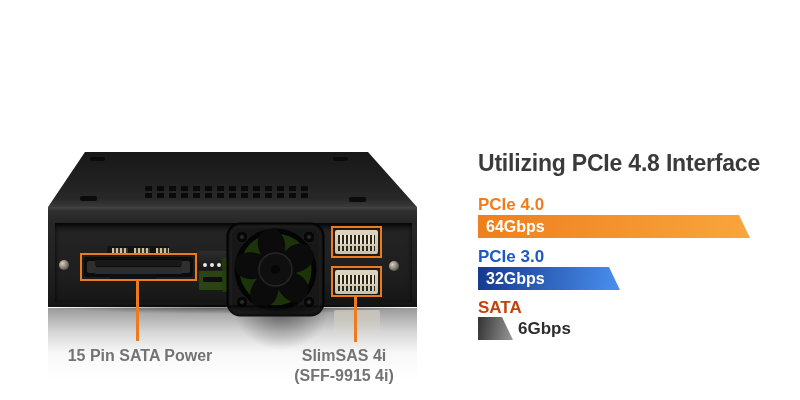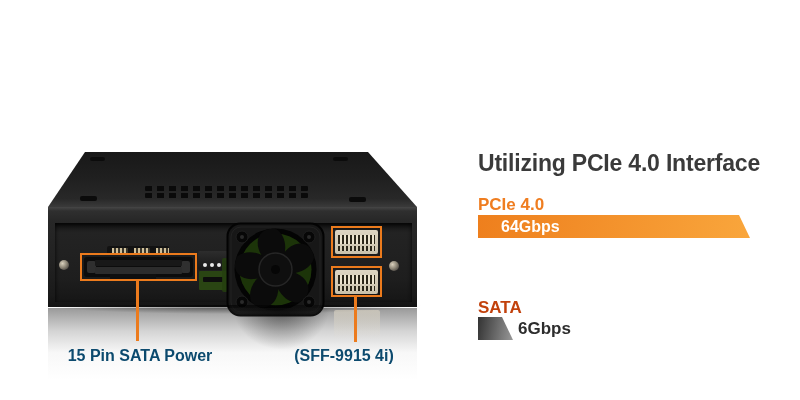--- a/index.html
+++ b/index.html
@@ -68,32 +68,32 @@
 
   .shadow-strip{left:44px;top:305px;width:378px;height:9px;
     background:radial-gradient(50% 100% at 50% 0,rgba(0,0,0,.6),rgba(0,0,0,0));}
   .reflection{left:48px;top:308px;width:369px;height:72px;
     background:linear-gradient(180deg,rgba(30,30,30,.45) 0%,rgba(60,60,60,.22) 32%,rgba(150,150,150,.07) 62%,rgba(255,255,255,0) 100%);}
   .fan-reflection{left:233px;top:308px;width:97px;height:42px;
     background:radial-gradient(ellipse at 50% 0,rgba(5,5,5,.5),rgba(5,5,5,0) 70%);}
   .slimsas-reflection{left:334px;top:310px;width:46px;height:30px;border-radius:2px;
     background:linear-gradient(180deg,rgba(231,223,204,.55),rgba(231,223,204,0));}
 
-  .device-label{font-size:16px;font-weight:700;color:#0c4a6e;text-align:center;line-height:20px;}
+  .device-label{font-size:16px;font-weight:700;color:#737373;text-align:center;line-height:20px;}
   .lbl-sata{left:40px;top:346px;width:200px;}
   .lbl-slimsas{left:264px;top:346px;width:160px;}
 
   
   .chart{left:478px;top:150px;width:322px;height:200px;}
   .chart-title{left:0;top:0;font-size:23px;font-weight:700;color:#3a3a3a;white-space:nowrap;letter-spacing:-.2px;}
   .cat-label{font-size:17px;font-weight:700;left:0;white-space:nowrap;}
   .cat-0{top:45px;} .cat-1{top:97px;} .cat-2{top:148px;}
   .bar{left:0;height:23px;clip-path:polygon(0 0,calc(100% - 11px) 0,100% 100%,0 100%);}
   .bar-0{top:65px;} .bar-1{top:117px;} .bar-2{top:167px;}
-  .bar-value{display:inline-block;padding-left:23px;line-height:23px;font-size:16px;font-weight:700;color:#fff;white-space:nowrap;}
+  .bar-value{display:inline-block;padding-left:8px;line-height:23px;font-size:16px;font-weight:700;color:#fff;white-space:nowrap;}
   .value-outside{left:40px;top:169px;font-size:17px;font-weight:700;color:#2d2d2d;white-space:nowrap;}
 </style>
 </head>
 <body>
 
 <div class="canvas">
 
   <div>
     <div class="abs top-panel"></div>
     <div class="abs vent-row vr1"></div>
@@ -163,31 +163,36 @@
     <div class="abs shadow-strip"></div>
     <div class="abs reflection"></div>
     <div class="abs fan-reflection"></div>
     <div class="abs slimsas-reflection"></div>
 
     <div class="abs callout-line cl1"></div>
     <div class="abs callout-line cl2"></div>
 
     <div class="abs device-label lbl-sata">15 Pin SATA Power</div>
     <div class="abs device-label lbl-slimsas">
+      <div>SlimSAS 4i</div>
       <div>(SFF-9915 4i)</div>
     </div>
   </div>
 
   <div class="abs chart">
-    <div class="abs chart-title">Utilizing PCIe 4.0 Interface</div>
+    <div class="abs chart-title">Utilizing PCIe 4.8 Interface</div>
 
     <div class="abs cat-label cat-0" style="color: rgb(239, 125, 32);">PCIe 4.0</div>
     <div class="abs bar bar-0" style="width: 272px; background: linear-gradient(100deg, rgb(238, 127, 29), rgb(249, 166, 60));">
       <span class="bar-value">64Gbps</span>
     </div>
 
+    <div class="abs cat-label cat-1" style="color: rgb(27, 90, 196);">PCIe 3.0</div>
+    <div class="abs bar bar-1" style="width: 142px; background: linear-gradient(100deg, rgb(20, 57, 143), rgb(74, 144, 238));">
+      <span class="bar-value">32Gbps</span>
+    </div>
 
     <div class="abs cat-label cat-2" style="color: #c2410c;">SATA</div>
     <div class="abs bar bar-2" style="width: 35px; background: linear-gradient(100deg, rgb(51, 51, 51), rgb(153, 153, 153));"></div>
     <div class="abs value-outside">6Gbps</div>
   </div>
 
 </div>
 
 </body></html>

